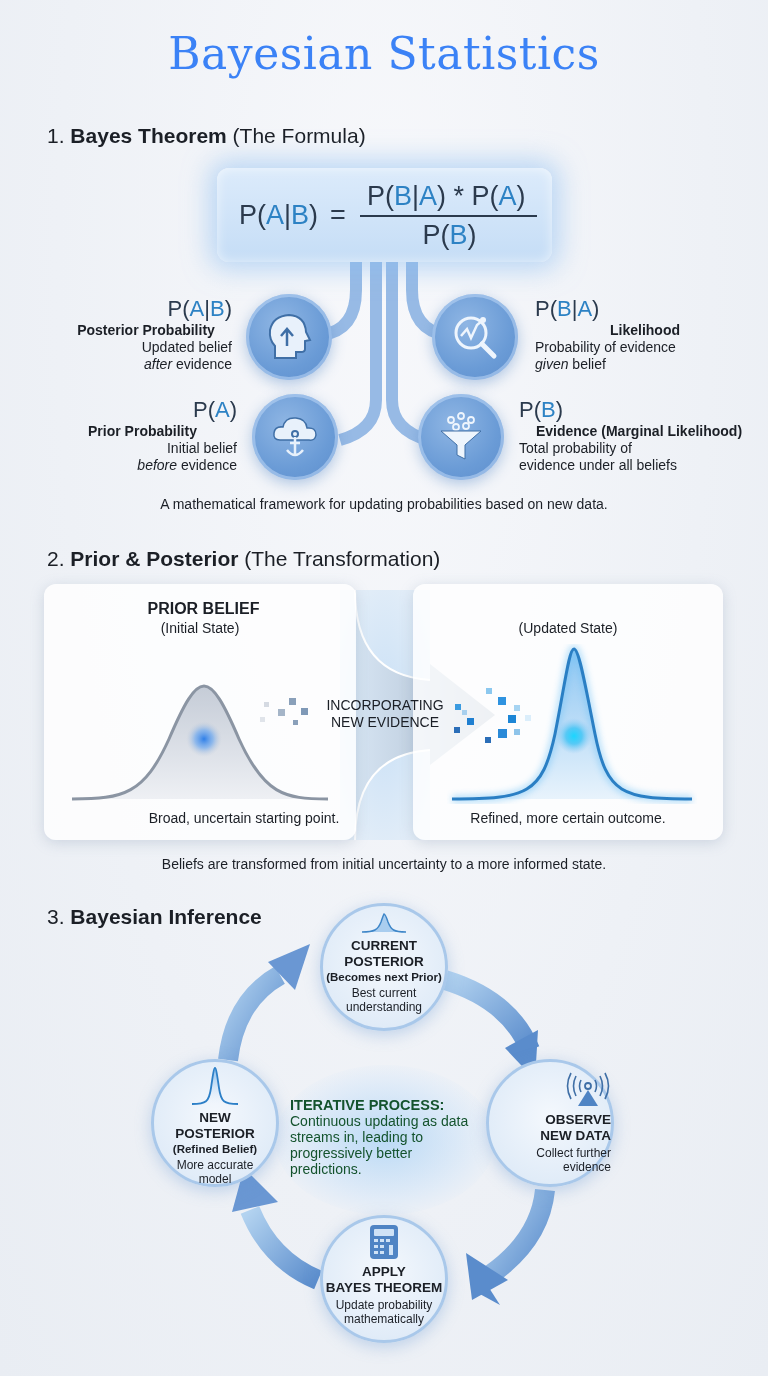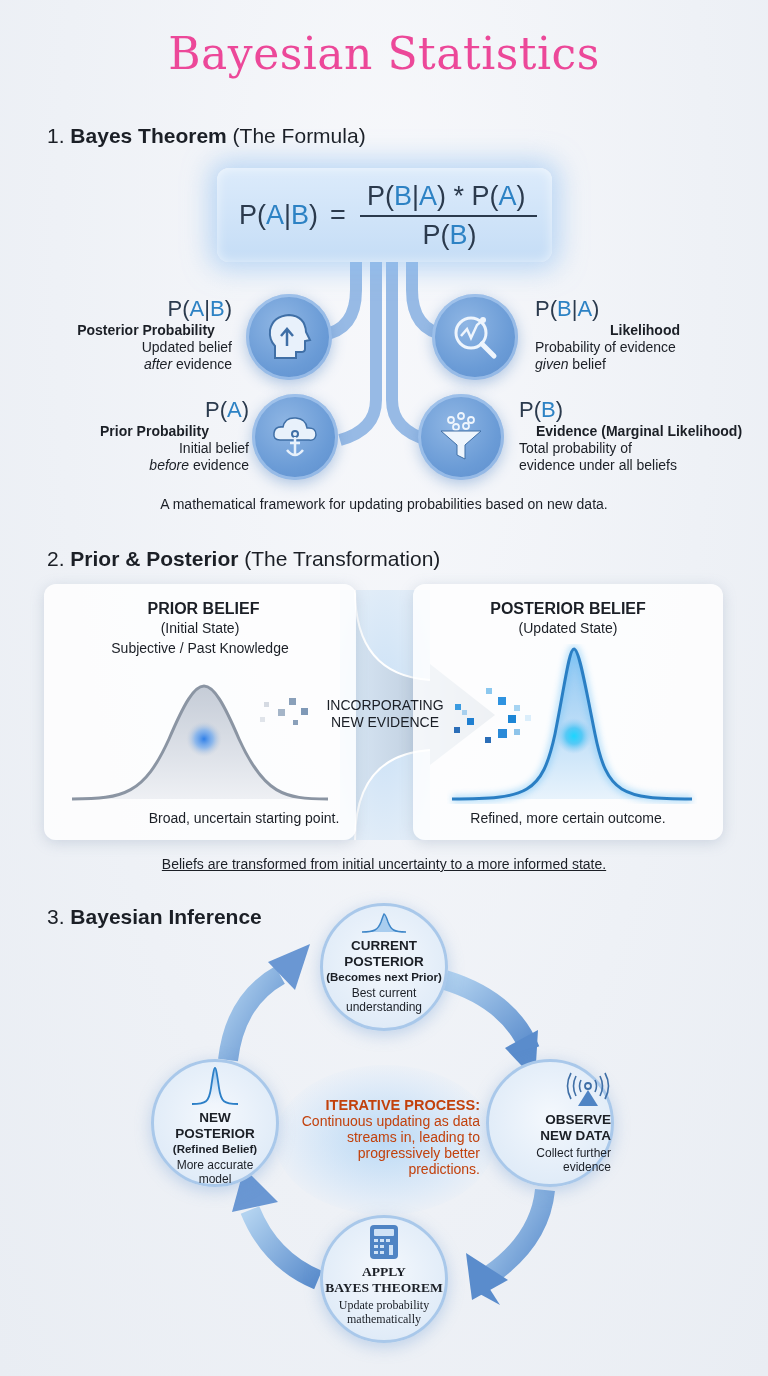--- a/index.html
+++ b/index.html
@@ -8,21 +8,21 @@
     position: relative;
     overflow: hidden;
     font-family: "Liberation Sans", sans-serif;
     color: #1b1f26;
     background: radial-gradient(ellipse at 50% 20%, #f7f8fb 0%, #eef1f6 60%, #e9edf3 100%);
   }
   .abs { position: absolute; }
   .title {
     position: absolute; left: 0; top: 28px; width: 768px; text-align: center;
     font-family: "DejaVu Serif", "Liberation Serif", serif;
-    font-size: 44px; color: #ec4899; letter-spacing: 0.5px;
+    font-size: 44px; color: #3b82f6; letter-spacing: 0.5px;
   }
   .sec-head { position: absolute; font-size: 21px; color: #1b1f26; line-height: 25px; }
   .sec-head b { font-weight: bold; }
 
   
   .formula-box {
     position: absolute; left: 217px; top: 168px; width: 335px; height: 94px;
     border-radius: 12px;
     background: linear-gradient(180deg, #dcebfb 0%, #c5ddf6 100%);
     box-shadow: 0 0 26px 8px rgba(140,190,240,0.55), inset 0 0 12px rgba(255,255,255,0.6);
@@ -70,22 +70,22 @@
   }
   .cyc-title { font-size: 13.5px; font-weight: bold; line-height: 16px; }
   .cyc-paren { font-size: 11.5px; font-weight: bold; line-height: 14px; }
   .cyc-desc { font-size: 12px; line-height: 14px; margin-top: 2px; }
   .center-glow {
     position: absolute; left: 275px; top: 1065px; width: 220px; height: 150px;
     border-radius: 50%;
     background: radial-gradient(ellipse at center, rgba(170,210,245,0.75) 0%, rgba(200,225,250,0.35) 55%, rgba(230,240,250,0) 75%);
   }
   .center-text {
-    position: absolute; left: 290px; top: 1097px; width: 190px; text-align: right;
-    font-size: 14px; line-height: 16px; color: #c2410c;
+    position: absolute; left: 290px; top: 1097px; width: 190px; text-align: left;
+    font-size: 14px; line-height: 16px; color: #14532d;
   }
   .center-text b { display: block; font-size: 14.5px; }
 </style>
 </head>
 <body>
 
 <div class="title">Bayesian Statistics</div>
 
 <div class="sec-head" style="left:47px; top:123px;">
   <span>1.</span>
@@ -155,21 +155,21 @@
   <div><em>after</em><span> evidence</span></div>
 </div>
 
 <div class="term-text" style="left:535px; top:296px; width:220px;">
   <div class="term-sym"><span>P(</span><span class="blu">B</span><span>|</span><span class="blu">A</span><span>)</span></div>
   <div class="term-name">Likelihood</div>
   <div>Probability of evidence</div>
   <div><em>given</em><span> belief</span></div>
 </div>
 
-<div class="term-text right" style="left:60px; top:397px; width:189px;">
+<div class="term-text right" style="left:48px; top:397px; width:189px;">
   <div class="term-sym"><span>P(</span><span class="blu">A</span><span>)</span></div>
   <div class="term-name">Prior Probability</div>
   <div>Initial belief</div>
   <div><em>before</em><span> evidence</span></div>
 </div>
 
 <div class="term-text" style="left:519px; top:397px; width:240px;">
   <div class="term-sym"><span>P(</span><span class="blu">B</span><span>)</span></div>
   <div class="term-name">Evidence (Marginal Likelihood)</div>
   <div>Total probability of</div>
@@ -198,21 +198,20 @@
   </defs>
   <rect x="340" y="10" width="90" height="250" fill="url(#bgGlow)"></rect>
   <path d="M355 10 Q355 95 430 100 L430 84 L495 135 L430 185 L430 170 Q355 175 355 260 Z" fill="url(#arrowG)" opacity="0.95"></path>
   <path d="M355 10 Q355 95 430 100" fill="none" stroke="#ffffff" stroke-width="2"></path>
   <path d="M355 260 Q355 175 430 170" fill="none" stroke="#ffffff" stroke-width="2"></path>
 </svg>
 
 <div class="card" style="left:44px; top:584px; width:312px; height:256px;">
   <div class="card-title" style="top:16px;padding-left:7px;">PRIOR BELIEF</div>
   <div class="card-sub" style="top:36px;">(Initial State)</div>
-  <div class="card-sub" style="top:56px;">Subjective / Past Knowledge</div>
   <svg class="abs" style="left:20px; top:95px;" width="270" height="125">
     <defs>
       <linearGradient id="priorFill" x1="0" y1="0" x2="0" y2="1">
         <stop offset="0" stop-color="#c5ccd7"></stop>
         <stop offset="1" stop-color="#eef0f4"></stop>
       </linearGradient>
       <radialGradient id="priorDot">
         <stop offset="0" stop-color="#2f7fe8"></stop>
         <stop offset="0.5" stop-color="#6ea8ee" stop-opacity="0.7"></stop>
         <stop offset="1" stop-color="#c5ccd7" stop-opacity="0"></stop>
@@ -233,21 +232,20 @@
   <rect x="43" y="13" width="7" height="7" fill="#7f99b7"></rect>
   <rect x="35" y="25" width="5" height="5" fill="#8aa0ba"></rect>
 </svg>
 
 <div class="incorp">
   <div>INCORPORATING</div>
   <div>NEW EVIDENCE</div>
 </div>
 
 <div class="card" style="left:413px; top:584px; width:310px; height:256px;">
-  <div class="card-title" style="top:16px;">POSTERIOR BELIEF</div>
   <div class="card-sub" style="top:36px;">(Updated State)</div>
   <svg class="abs" style="left:34px; top:60px;" width="250" height="160">
     <defs>
       <linearGradient id="postFill" x1="0" y1="0" x2="0" y2="1">
         <stop offset="0" stop-color="#8ec6f2"></stop>
         <stop offset="1" stop-color="#e8f3fc"></stop>
       </linearGradient>
       <radialGradient id="postDot">
         <stop offset="0" stop-color="#1ad6ff"></stop>
         <stop offset="0.45" stop-color="#3cc3f5" stop-opacity="0.8"></stop>
@@ -273,21 +271,21 @@
   <rect x="46" y="12" width="8" height="8" fill="#2f93e0"></rect>
   <rect x="62" y="20" width="6" height="6" fill="#a6d4f2"></rect>
   <rect x="56" y="30" width="8" height="8" fill="#1c86d6"></rect>
   <rect x="73" y="30" width="6" height="6" fill="#dbeefb"></rect>
   <rect x="2" y="42" width="6" height="6" fill="#2b6eb8"></rect>
   <rect x="46" y="44" width="9" height="9" fill="#2a8ad8"></rect>
   <rect x="62" y="44" width="6" height="6" fill="#8ec4ea"></rect>
   <rect x="33" y="52" width="6" height="6" fill="#2b6eb8"></rect>
 </svg>
 
-<div class="caption" style="top:856px;text-decoration:underline;">Beliefs are transformed from initial uncertainty to a more informed state.</div>
+<div class="caption" style="top:856px;">Beliefs are transformed from initial uncertainty to a more informed state.</div>
 
 <div class="sec-head" style="left:47px; top:904px;">
   <div><span>3.</span> <b>Bayesian Inference</b></div>
 </div>
 
 <svg class="abs" style="left:0; top:940px;" width="768" height="420">
   <defs>
     <linearGradient id="cycA" x1="0" x2="1" y1="0" y2="1">
       <stop offset="0" stop-color="#b3d3f0"></stop>
       <stop offset="1" stop-color="#5a8ccc"></stop>
@@ -331,21 +329,21 @@
     <circle cx="23" cy="14" r="3" fill="none" stroke="#3f6fa6" stroke-width="1.8"></circle>
     <path d="M16 8 Q13 14 16 20 M30 8 Q33 14 30 20 M11 4 Q6 14 11 24 M35 4 Q40 14 35 24 M6 1 Q-1 14 6 27 M40 1 Q47 14 40 27" fill="none" stroke="#3f6fa6" stroke-width="1.6"></path>
     <polygon points="23,18 13,34 33,34" fill="#4f84c4"></polygon>
   </svg>
   <div class="cyc-title">OBSERVE</div>
   <div class="cyc-title">NEW DATA</div>
   <div class="cyc-desc">Collect further</div>
   <div class="cyc-desc" style="margin-top:0">evidence</div>
 </div>
 
-<div class="cyc-circle" style="left:320px; top:1215px;font-family:Liberation Serif, serif;">
+<div class="cyc-circle" style="left:320px; top:1215px;">
   <svg width="30" height="36" viewBox="0 0 30 36" style="margin-top:6px;">
     <rect x="1" y="1" width="28" height="34" rx="4" fill="#4f84c4"></rect>
     <rect x="5" y="5" width="20" height="7" rx="1" fill="#cfe2f6"></rect>
     <g fill="#cfe2f6">
       <rect x="5" y="15" width="4" height="3"></rect>
         <rect x="11" y="15" width="4" height="3"></rect>
         <rect x="17" y="15" width="4" height="3"></rect>
       <rect x="5" y="21" width="4" height="3"></rect>
         <rect x="11" y="21" width="4" height="3"></rect>
       <rect x="5" y="27" width="4" height="3"></rect>

